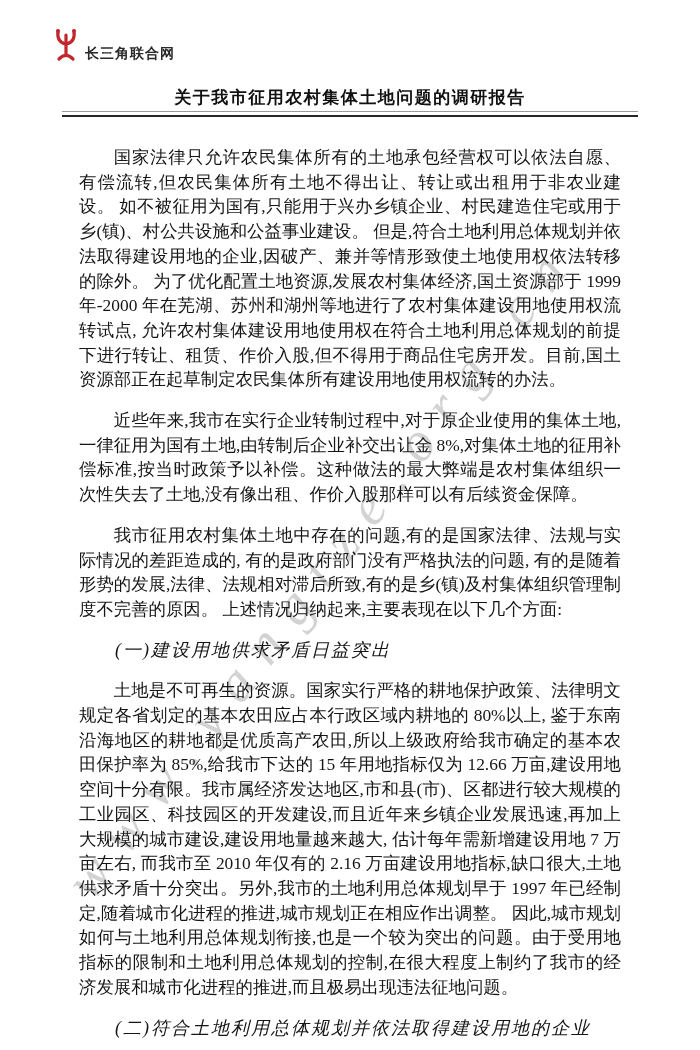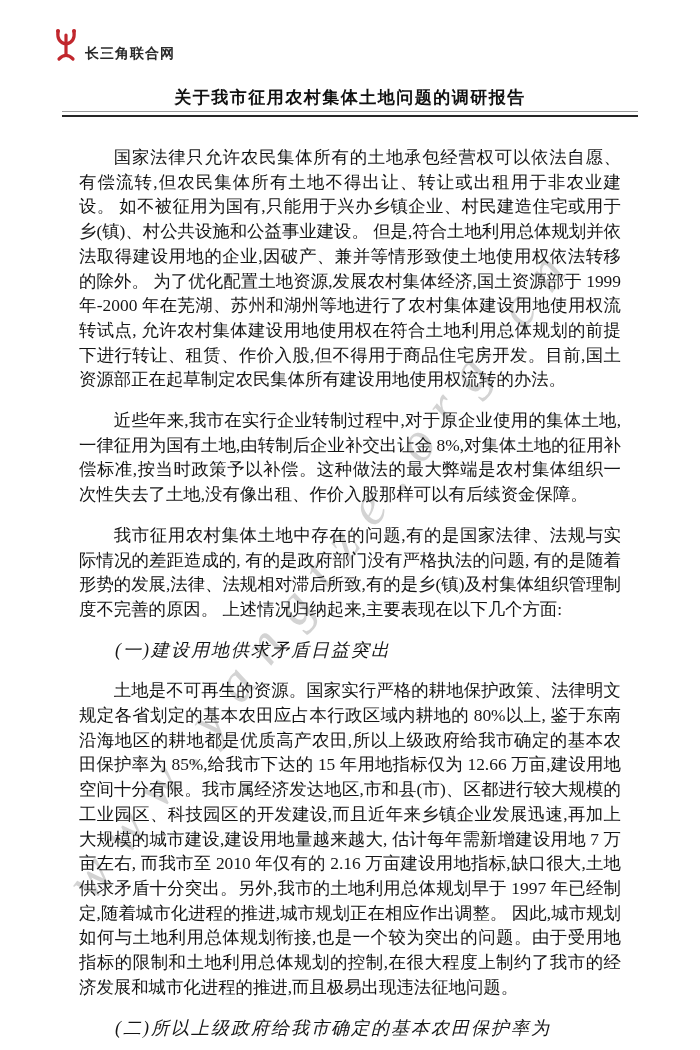--- a/index.html
+++ b/index.html
@@ -93,18 +93,18 @@
 
   <div class="doc-title">关于我市征用农村集体土地问题的调研报告</div>
   <div class="title-divider"></div>
 
   <div class="doc-body">
       <p class="blk body">国家法律只允许农民集体所有的土地承包经营权可以依法自愿、 有偿流转,但农民集体所有土地不得出让、转让或出租用于非农业建设。 如不被征用为国有,只能用于兴办乡镇企业、村民建造住宅或用于乡(镇)、村公共设施和公益事业建设。 但是,符合土地利用总体规划并依法取得建设用地的企业,因破产、兼并等情形致使土地使用权依法转移的除外。 为了优化配置土地资源,发展农村集体经济,国土资源部于 1999 年-2000 年在芜湖、苏州和湖州等地进行了农村集体建设用地使用权流转试点, 允许农村集体建设用地使用权在符合土地利用总体规划的前提下进行转让、租赁、作价入股,但不得用于商品住宅房开发。目前,国土资源部正在起草制定农民集体所有建设用地使用权流转的办法。</p>
       <p class="blk body">近些年来,我市在实行企业转制过程中,对于原企业使用的集体土地,一律征用为国有土地,由转制后企业补交出让金 8%,对集体土地的征用补偿标准,按当时政策予以补偿。这种做法的最大弊端是农村集体组织一次性失去了土地,没有像出租、作价入股那样可以有后续资金保障。</p>
       <p class="blk body">我市征用农村集体土地中存在的问题,有的是国家法律、法规与实际情况的差距造成的, 有的是政府部门没有严格执法的问题, 有的是随着形势的发展,法律、法规相对滞后所致,有的是乡(镇)及村集体组织管理制度不完善的原因。 上述情况归纳起来,主要表现在以下几个方面:</p>
       <p class="blk heading-italic">(一)建设用地供求矛盾日益突出</p>
       <p class="blk body">土地是不可再生的资源。国家实行严格的耕地保护政策、法律明文规定各省划定的基本农田应占本行政区域内耕地的 80%以上, 鉴于东南沿海地区的耕地都是优质高产农田,所以上级政府给我市确定的基本农田保护率为 85%,给我市下达的 15 年用地指标仅为 12.66 万亩,建设用地空间十分有限。我市属经济发达地区,市和县(市)、区都进行较大规模的工业园区、科技园区的开发建设,而且近年来乡镇企业发展迅速,再加上大规模的城市建设,建设用地量越来越大, 估计每年需新增建设用地 7 万亩左右, 而我市至 2010 年仅有的 2.16 万亩建设用地指标,缺口很大,土地供求矛盾十分突出。另外,我市的土地利用总体规划早于 1997 年已经制定,随着城市化进程的推进,城市规划正在相应作出调整。 因此,城市规划如何与土地利用总体规划衔接,也是一个较为突出的问题。由于受用地指标的限制和土地利用总体规划的控制,在很大程度上制约了我市的经济发展和城市化进程的推进,而且极易出现违法征地问题。</p>
-      <p class="blk heading-italic">(二)所以上级政府给我市确定的基本农田保护率为</p>
+      <p class="blk heading-italic">(二)符合土地利用总体规划并依法取得建设用地的企业</p>
       <p class="blk body">征用集体土地(绝大多数涉及征用农用地),依法都需逐级报省政府或国</p>
     </div>
 
 
 </div>
 
 </body></html>

